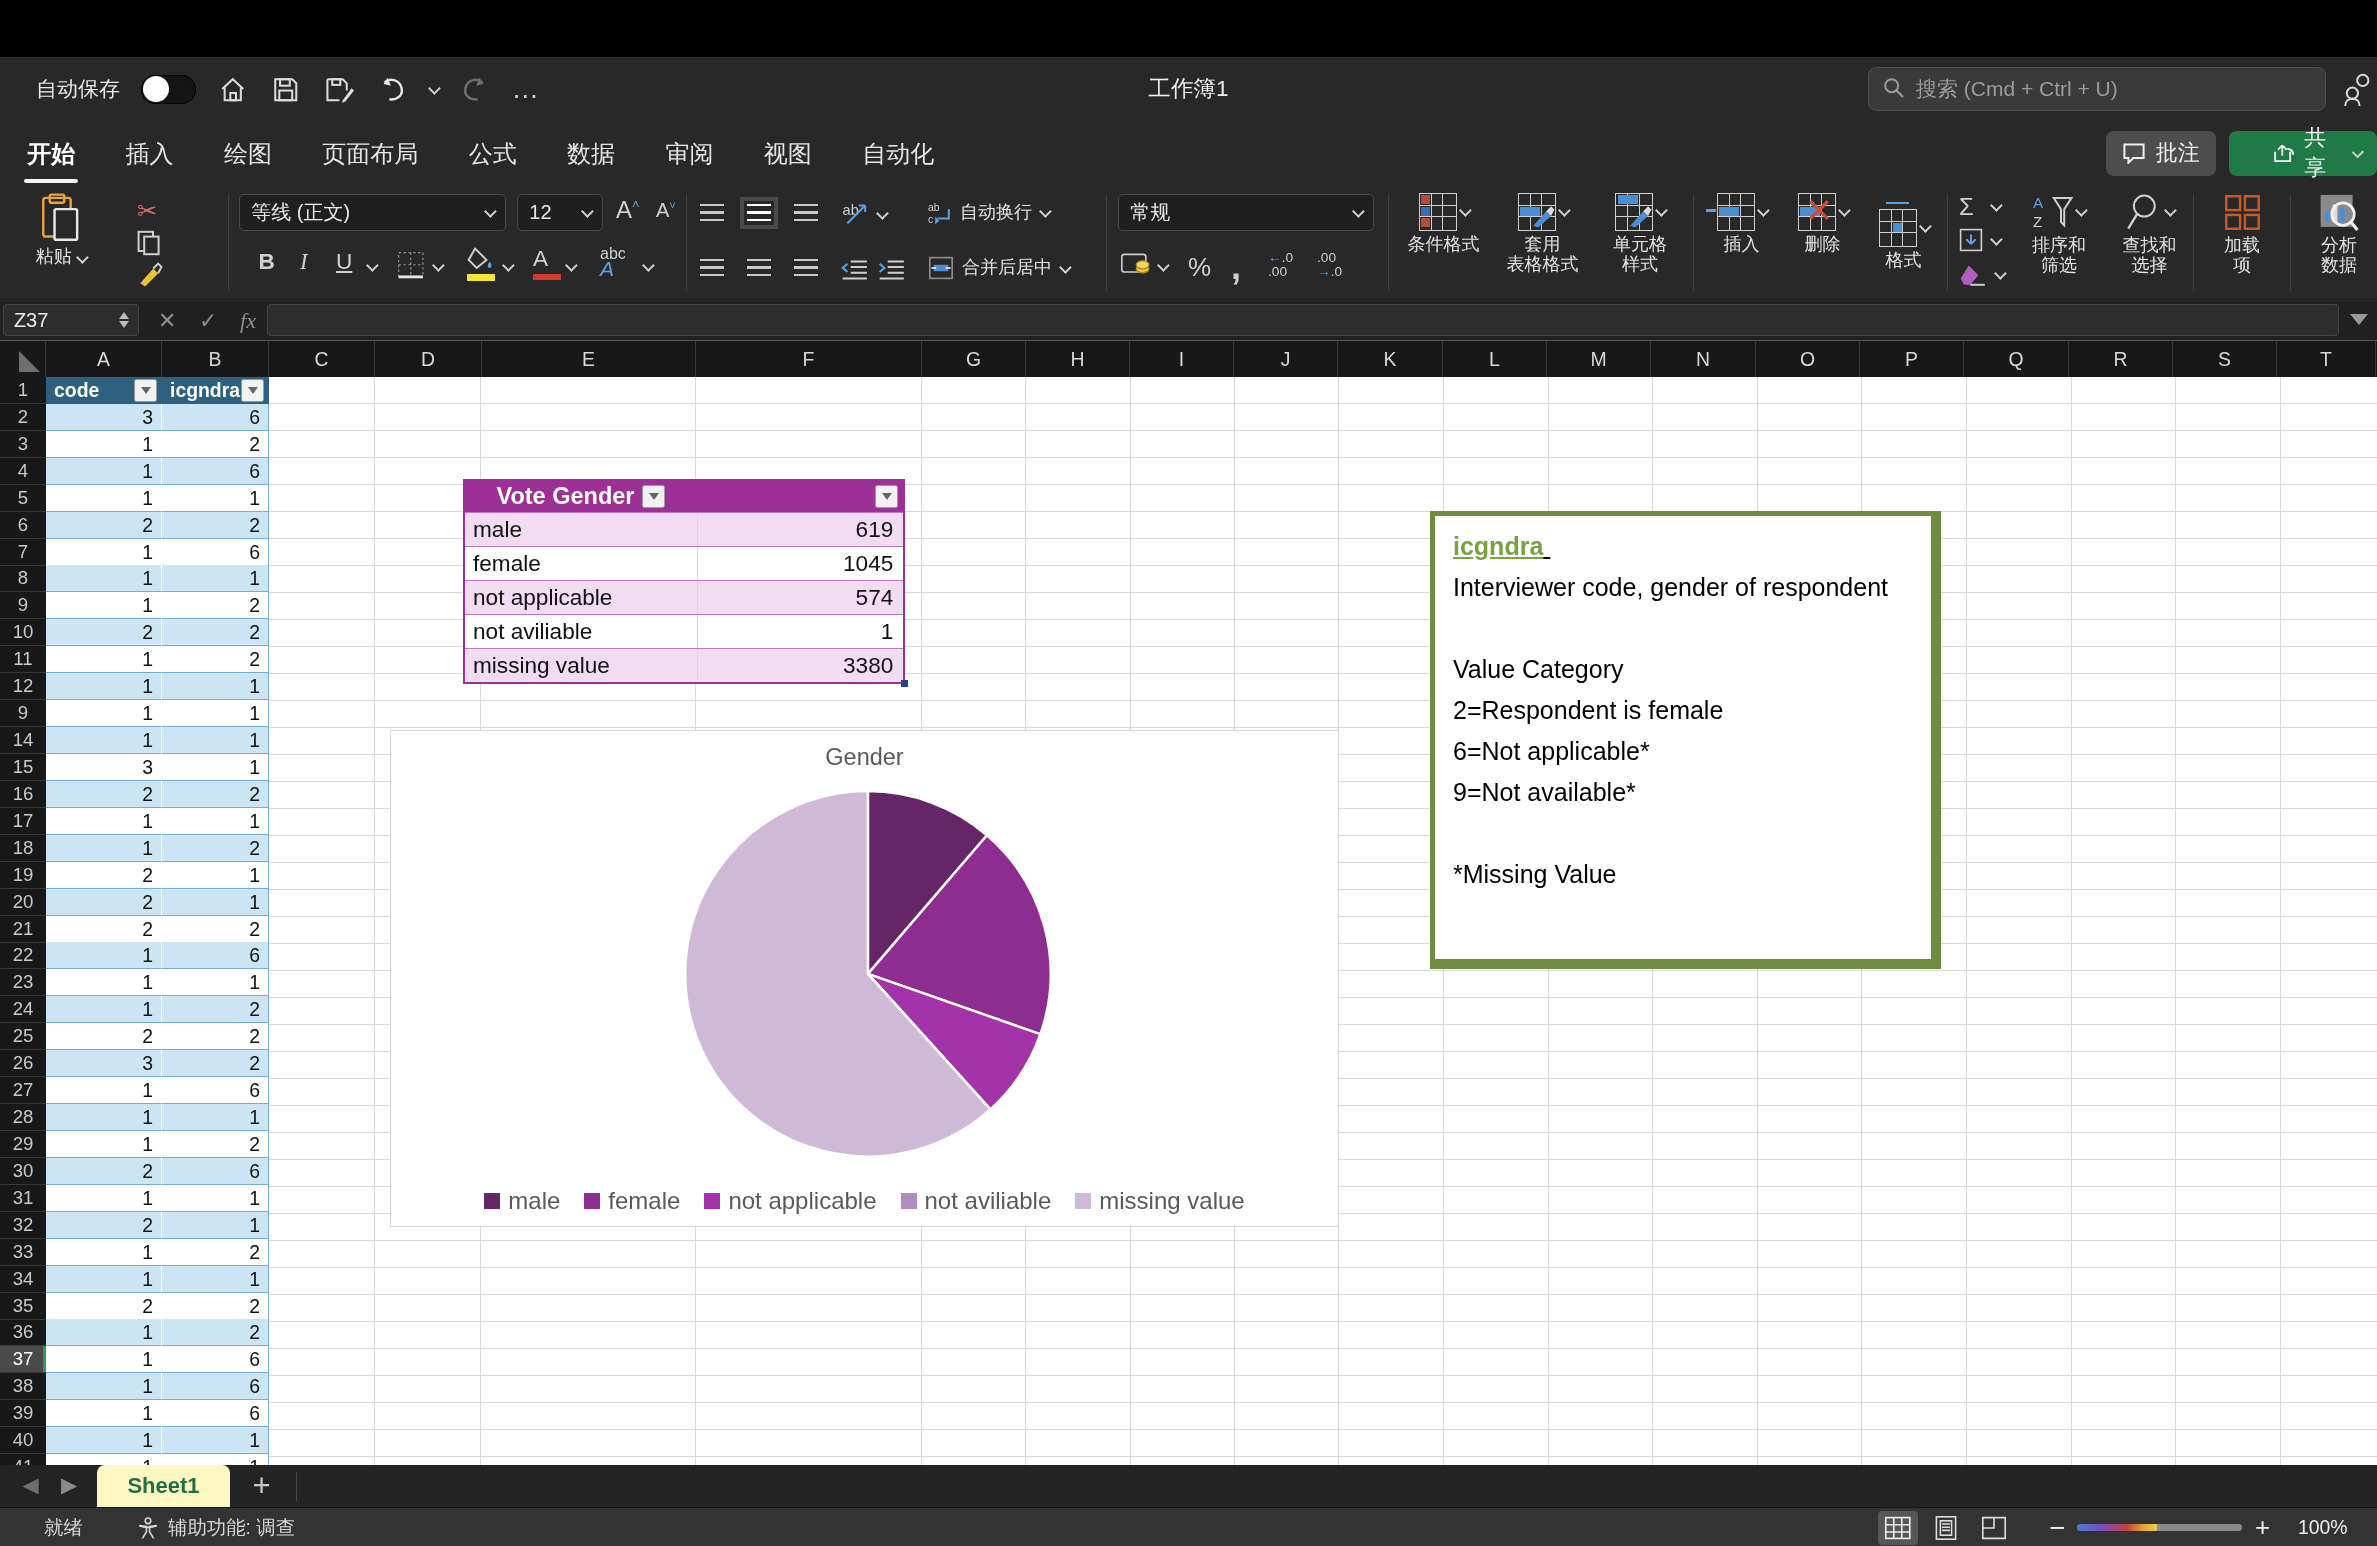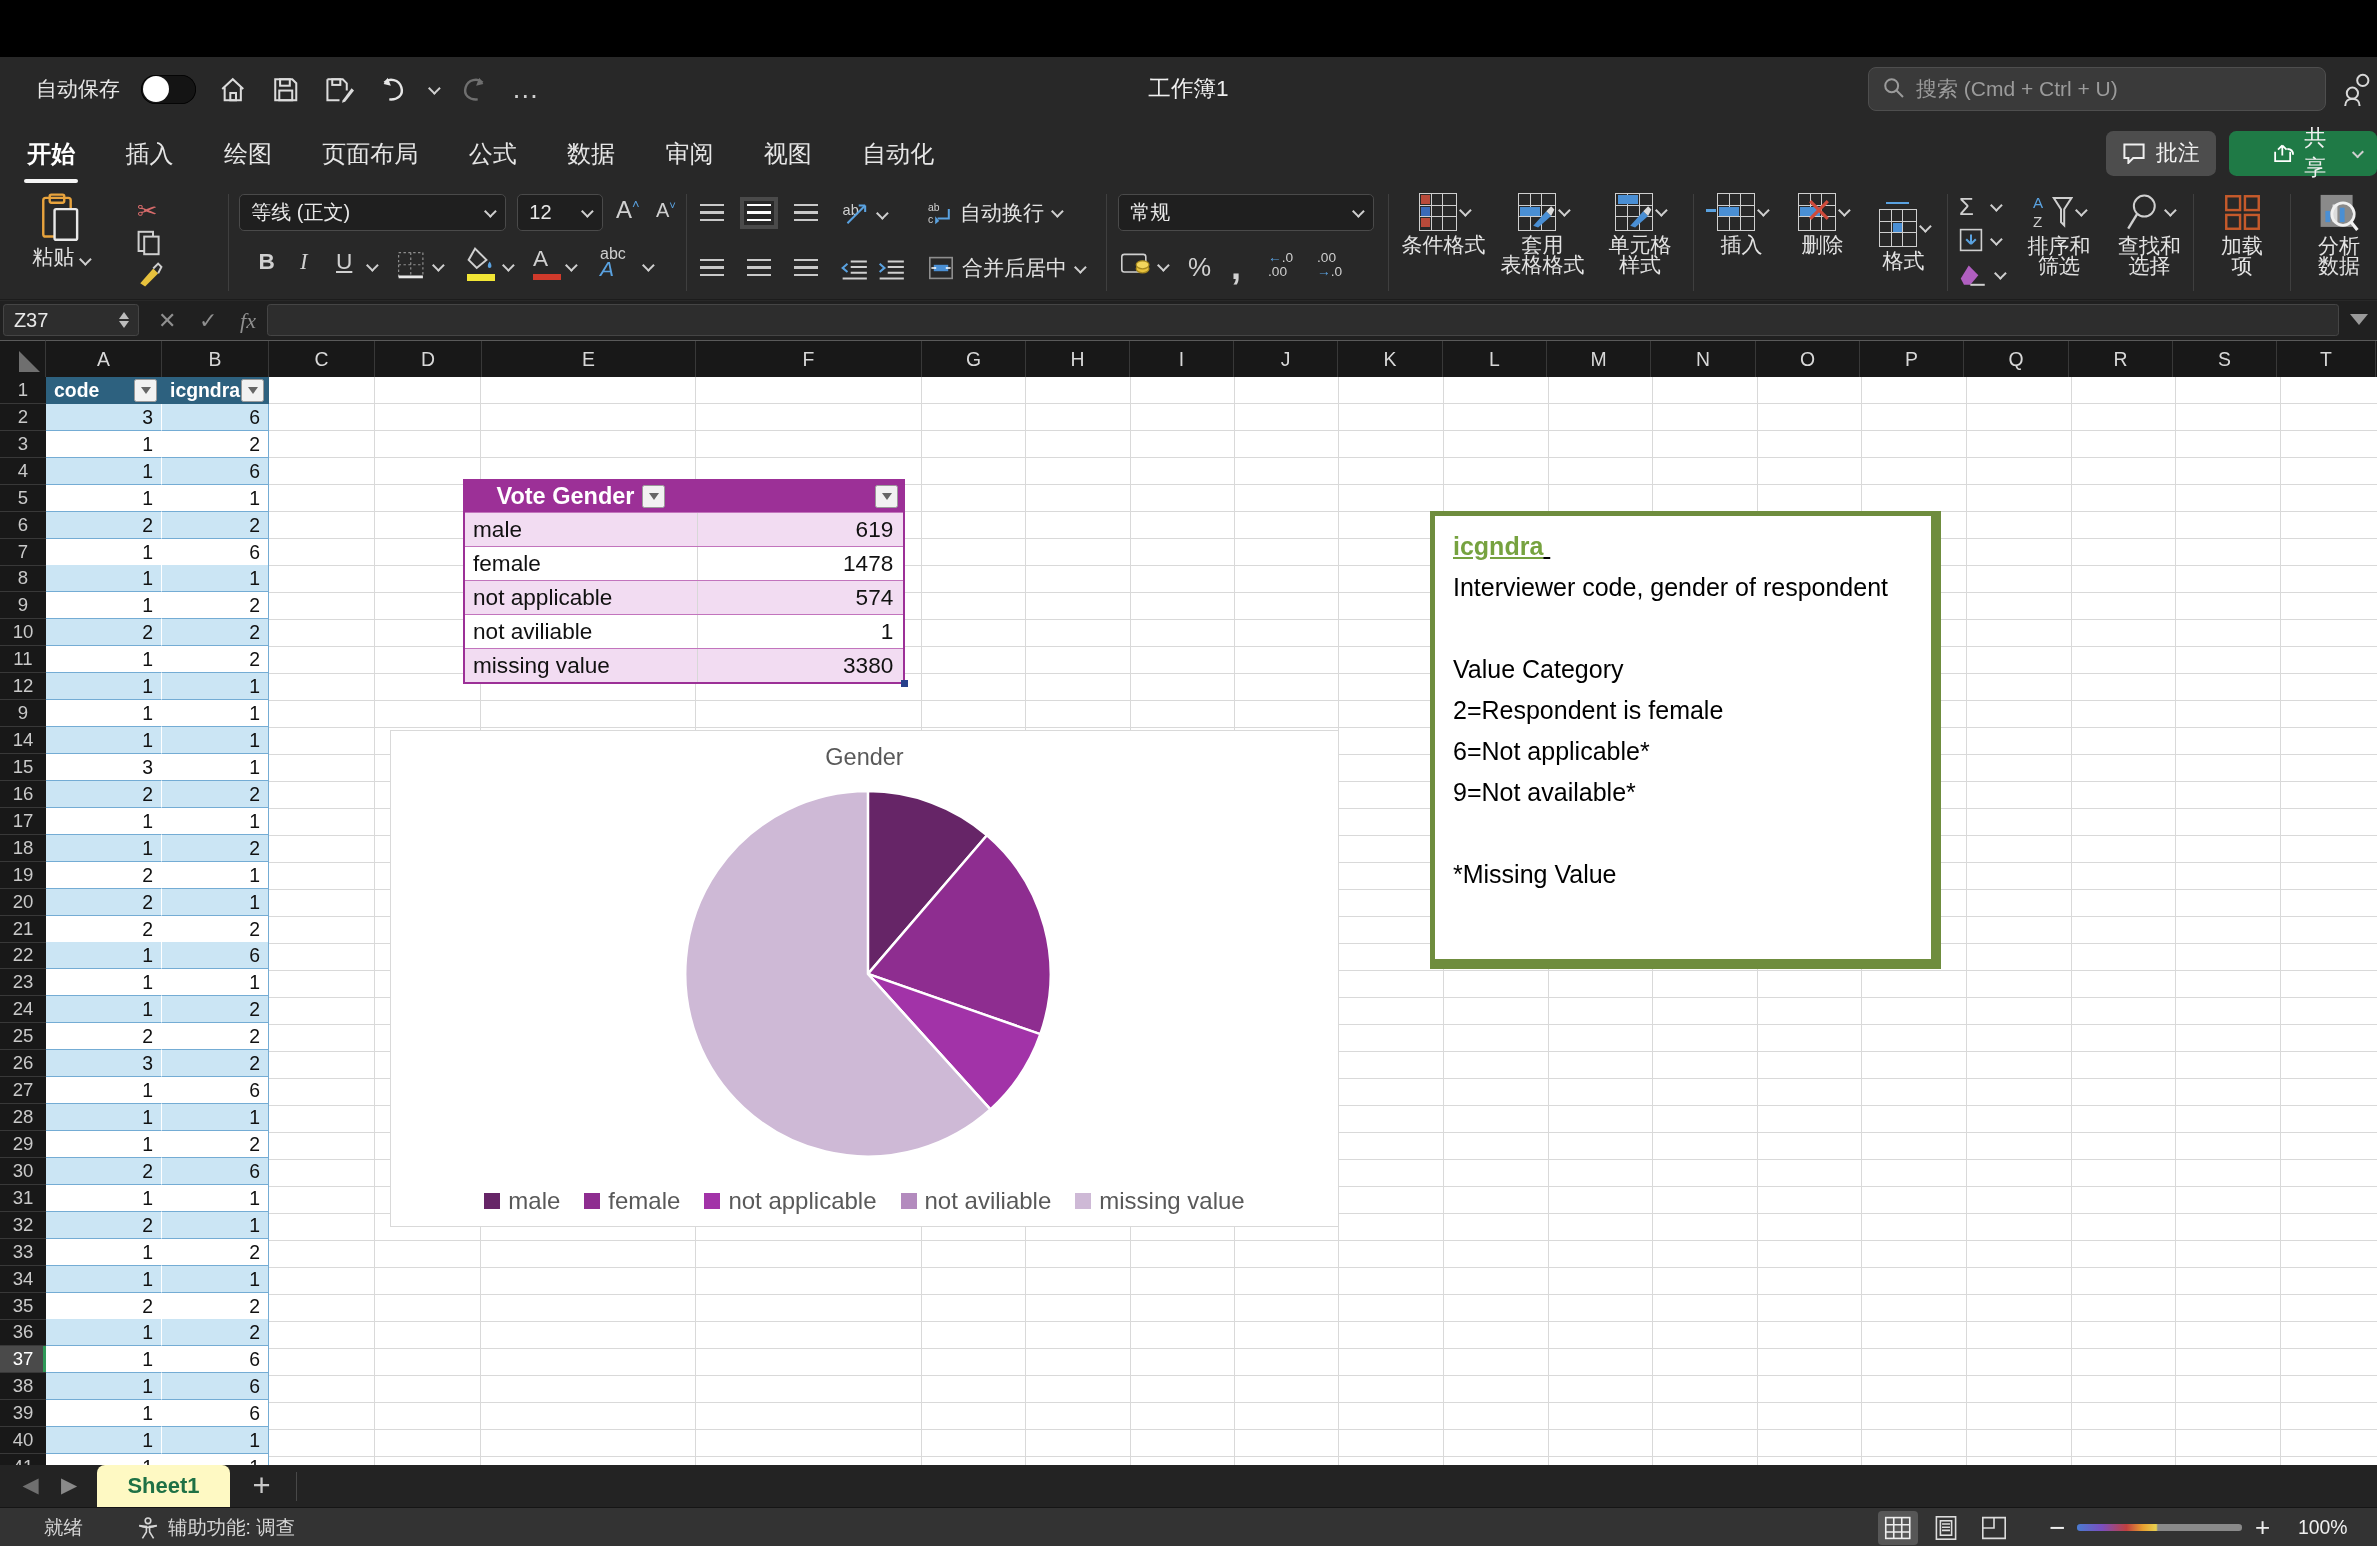--- a/index.html
+++ b/index.html
@@ -31,21 +31,21 @@
   .tb-btn{position:absolute;top:9.7px;height:45px;border-radius:7.3px;display:flex;align-items:center;gap:9.7px;
           padding:0 16px;color:#f0f0f0;font-size:22px;box-sizing:border-box;}
   #btn-comments{left:2106px;background:#4d4d4d;}
   #btn-share{left:2229px;background:#1f7a46;padding-left:44px;}
   .chv{display:inline-block;width:9px;height:9px;border-right:2px solid #cfcfcf;border-bottom:2px solid #cfcfcf;
        transform:rotate(45deg) translateY(-1.6px);}
   .chv.small{width:6.5px;height:6.5px;}
   
   .rsep{position:absolute;top:8px;bottom:8px;width:0.8px;background:#3f3f3f;}
   .rgroup{position:absolute;top:0;height:113px;}
-  .rlabel{color:#e3e3e3;font-size:21px;white-space:pre-line;text-align:center;line-height:19.4px;}
+  .rlabel{color:#e3e3e3;font-size:18px;white-space:pre-line;text-align:center;line-height:19.4px;}
   .bigbtn{display:flex;flex-direction:column;align-items:center;justify-content:flex-start;gap:4.9px;padding-top:6.5px;}
   .fontbox,.numbox{background:#1f1f1f;border:0.8px solid #4a4a4a;border-radius:4.9px;color:#e8e8e8;font-size:20px;
            display:flex;align-items:center;justify-content:space-between;padding:0 11.3px;box-sizing:border-box;height:37px;}
   .ric{color:#d0d0d0;font-size:22.6px;}
   .bluetx{color:#5aa2e0;}
   .bars{width:24px;height:18px;background:repeating-linear-gradient(180deg,#c9c9c9 0 2.4px,transparent 2.4px 7.3px);}
   .bars.sel{outline:4.9px solid #4a4a4a;outline-offset:3.2px;background:repeating-linear-gradient(180deg,#fff 0 2.4px,transparent 2.4px 7.3px);}
   .colorbar{width:27.5px;height:6.5px;margin-top:1.6px;}
   .gridic{width:36px;height:36px;border:1.6px solid #cfcfcf;position:relative;background:
      linear-gradient(#cfcfcf 0 0) 0 11.3px/36px 1.2px no-repeat,
@@ -717,21 +717,21 @@
     </div>
     <div id="pvrows">
         <div class="pvrow" style="height: 34px; background: rgb(242, 220, 242);">
           <span class="vdiv"></span>
           <span>male</span>
           <span>619</span>
         </div>
         <div class="pvrow" style="height: 34px; background: rgb(255, 255, 255);">
           <span class="vdiv"></span>
           <span>female</span>
-          <span>1478</span>
+          <span>1045</span>
         </div>
         <div class="pvrow" style="height: 34px; background: rgb(242, 220, 242);">
           <span class="vdiv"></span>
           <span>not applicable</span>
           <span>574</span>
         </div>
         <div class="pvrow" style="height: 34px; background: rgb(255, 255, 255);">
           <span class="vdiv"></span>
           <span>not aviliable</span>
           <span>1</span>

